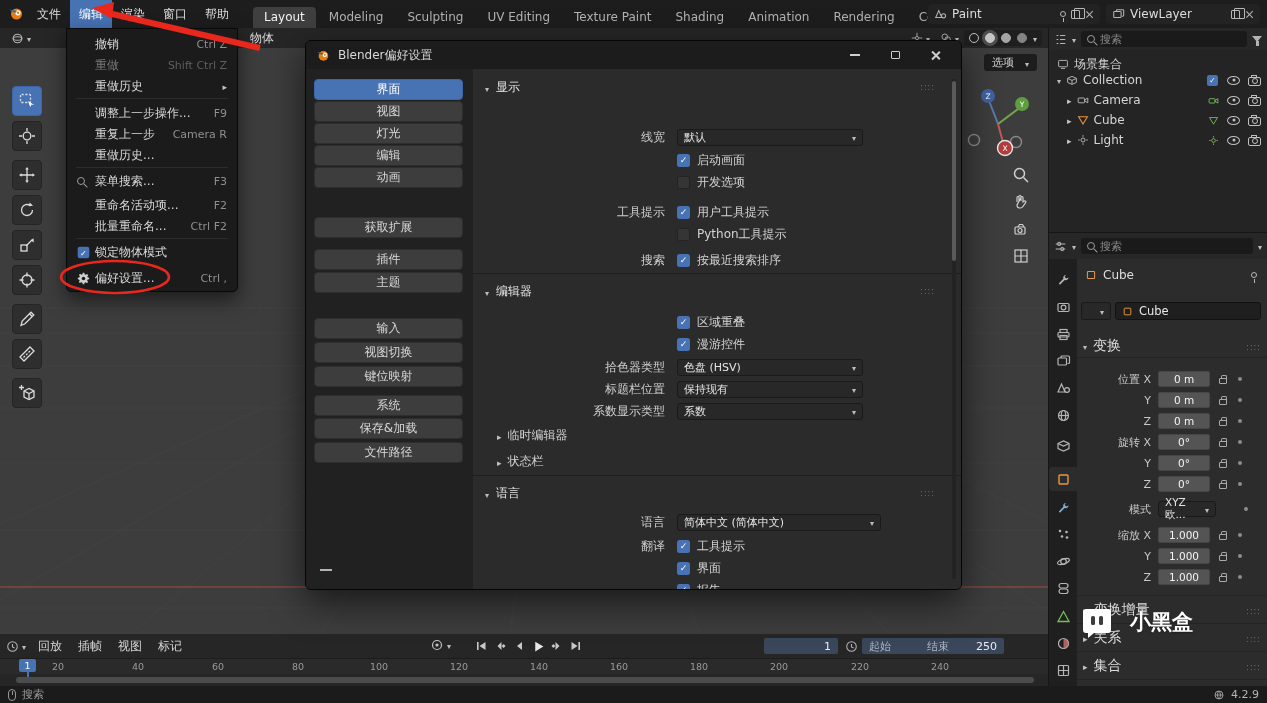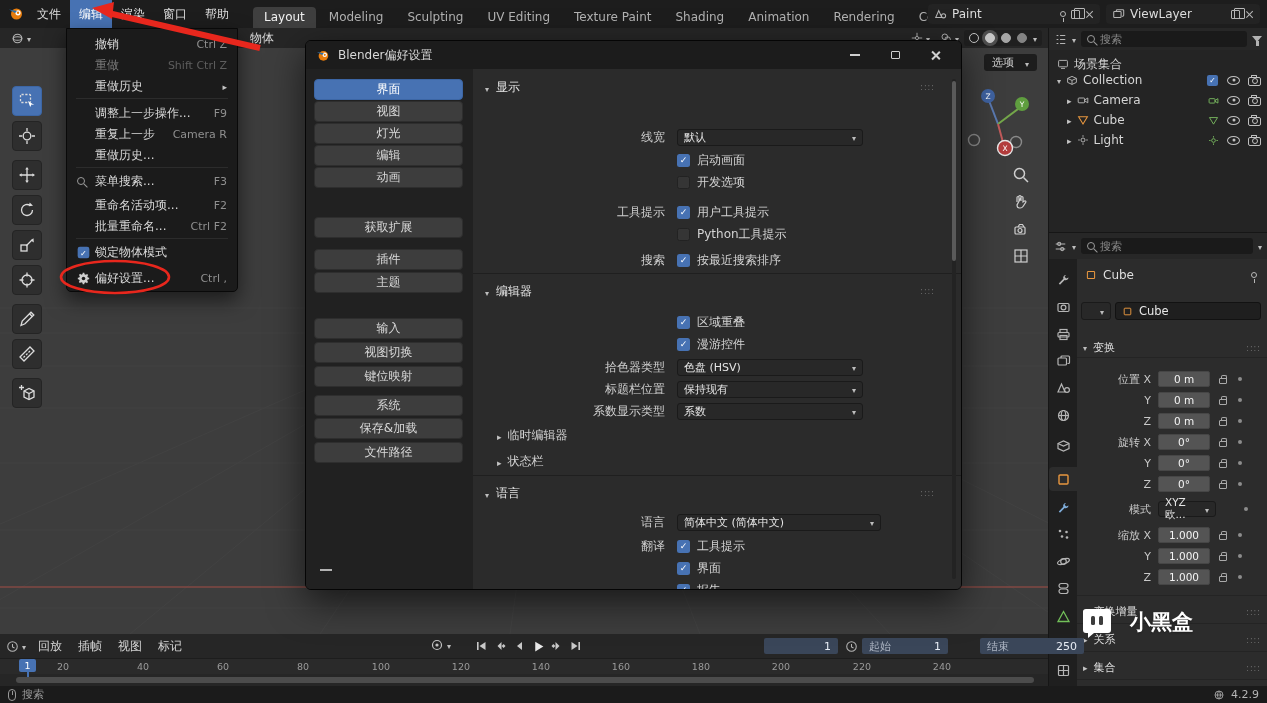--- a/index.html
+++ b/index.html
@@ -94,26 +94,26 @@
 .olrow{display:flex;align-items:center;height:20px;font-size:12px;color:#d5d5d5;gap:5px;padding-left:8px;position:relative}
 .orx{position:absolute;display:flex;gap:8px;align-items:center}
 .props{left:1048px;top:232px;width:219px;height:454px;background:#2c2c2c;border-left:1px solid #161616;border-top:1px solid #161616;z-index:10}
 .pnavstrip{position:absolute;left:0;top:26px;width:28px;bottom:0;background:#1f1f1f}
 .ptab{position:absolute;left:0;width:28px;height:24px;display:flex;align-items:center;justify-content:center}
 .ptab.active{background:#2c2c2c;border-radius:4px 0 0 4px}
 .pmain{position:absolute;left:28px;top:26px;right:0;bottom:0;background:#2c2c2c;overflow:hidden}
 .prow{position:absolute;left:4px;right:6px;height:20px;display:flex;align-items:center}
 .plab2{flex:0 0 70px;width:70px;text-align:right;font-size:11px;color:#c9c9c9;margin-right:7px}
 .nfld{width:52px;height:16px;background:#545454;border:1px solid #464646;border-radius:2px;font-size:10.5px;color:#f4f4f4;display:flex;align-items:center;justify-content:center}
-.pcol{position:absolute;left:6px;right:6px;height:20px;display:flex;align-items:center;gap:6px;color:#dedede;font-size:11px}
+.pcol{position:absolute;left:6px;right:6px;height:20px;display:flex;gap:6px;color:#dedede;font-size:14px}
 
 .tl{left:0;top:634px;width:1048px;height:52px;background:#262626;z-index:10}
 .tlmenu{font-size:12px;color:#d5d5d5;padding:0 8px}
 .ruler{position:absolute;left:0;top:24px;width:1048px;height:16px;background:#2a2a2a;border-top:1px solid #1d1d1d}
-.tick{position:absolute;top:2px;width:22px;text-align:right;font-size:9.5px;color:#9a9a9a}
+.tick{position:absolute;top:2px;width:22px;text-align:center;font-size:9.5px;color:#9a9a9a}
 .tfld{position:absolute;top:4px;height:16px;background:#3a4659;border-radius:2px;display:flex;align-items:center;justify-content:space-between;padding:0 7px;font-size:11px;color:#e7ecf4}
 .pbut{width:18px;height:16px;display:flex;align-items:center;justify-content:center}
 
 .sbarr{left:0;top:686px;width:1267px;height:17px;background:#1b1b1b;display:flex;align-items:center;padding:0 8px;gap:6px;color:#9c9c9c;font-size:11px;z-index:20}
 
 .wm{left:1080px;top:605px;z-index:96;display:flex;align-items:center;gap:16px;pointer-events:none}
 .wmtext{font-size:21px;font-weight:bold;color:#fff;text-shadow:0 1px 2px rgba(0,0,0,.35)}
 .anno{left:0;top:0;z-index:95;pointer-events:none}
 .gz{position:absolute;z-index:6}
 </style>
@@ -901,21 +901,21 @@
         <span>1</span>
       </span>
     <svg class="abs pi" style="left:845px;top:6px" width="13" height="13" viewBox="0 0 15 15">
         <circle cx="7.5" cy="7.5" r="5.5"></circle>
         <path d="M7.5 4.5V8l2.3 1.3"></path>
       </svg>
     <span class="tfld" style="left:862px;width:86px">
         <span style="color:#aeb6c4">起始</span>
         <span>1</span>
       </span>
-    <span class="tfld" style="left:980px;width:104px">
+    <span class="tfld" style="left:920px;width:84px">
         <span style="color:#aeb6c4">结束</span>
         <span>250</span>
       </span>
     <div class="ruler">
       <span class="tick" style="left:47px">20</span>
       <span class="tick" style="left:127px">40</span>
       <span class="tick" style="left:207px">60</span>
       <span class="tick" style="left:287px">80</span>
       <span class="tick" style="left:368px">100</span>
       <span class="tick" style="left:448px">120</span>

